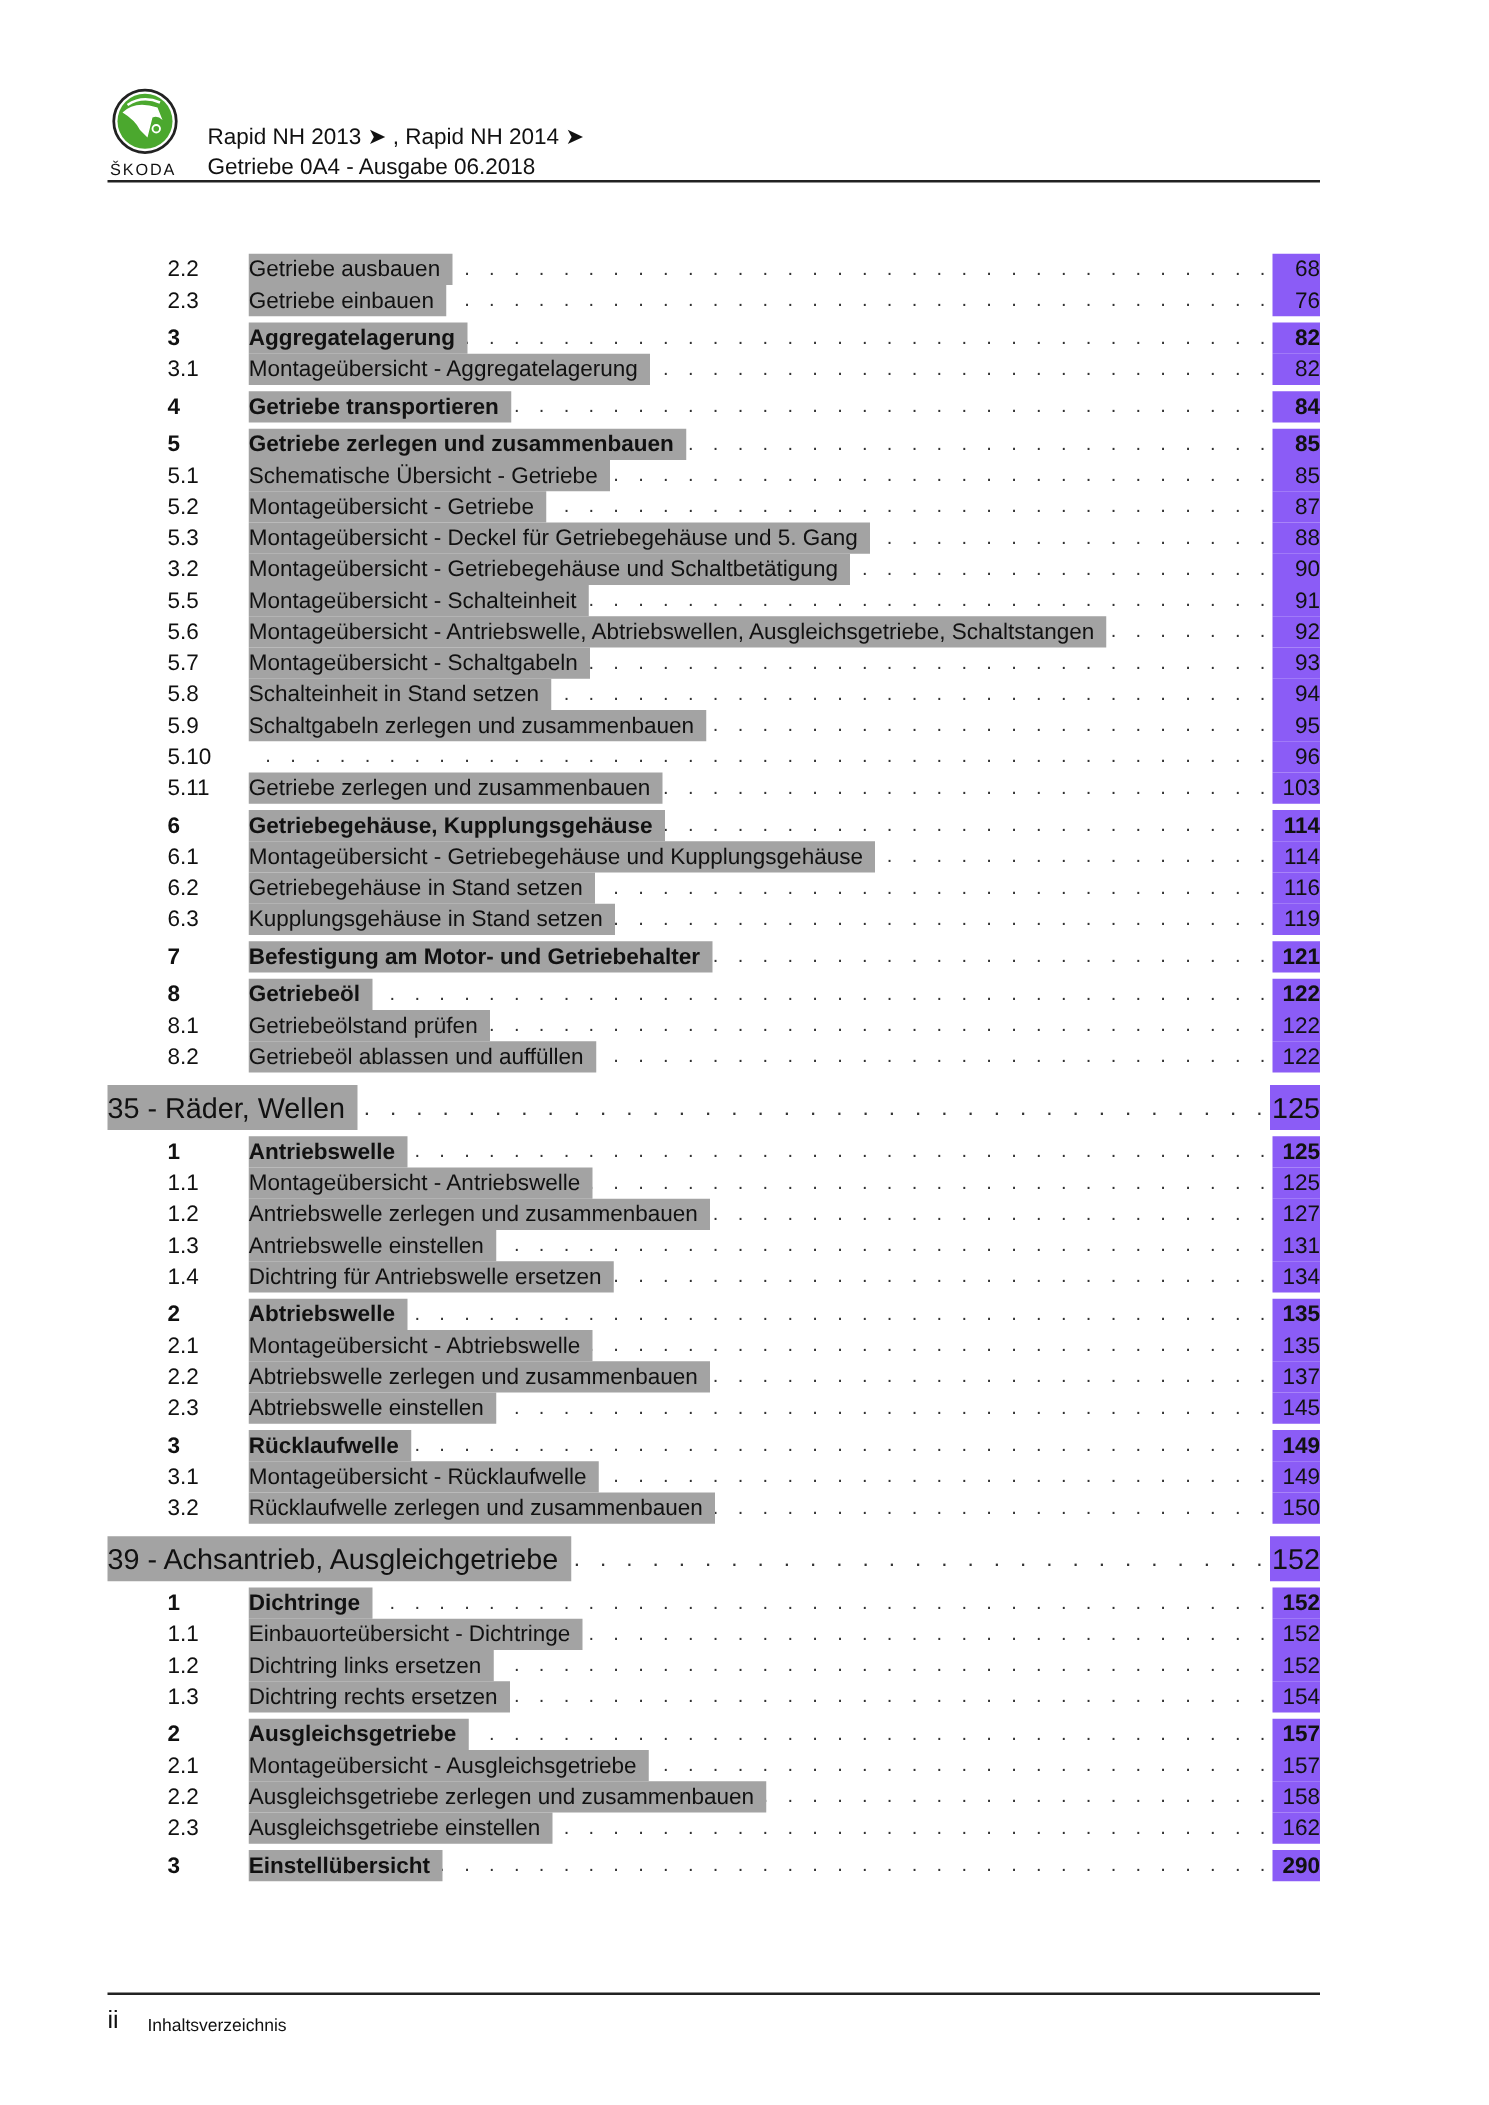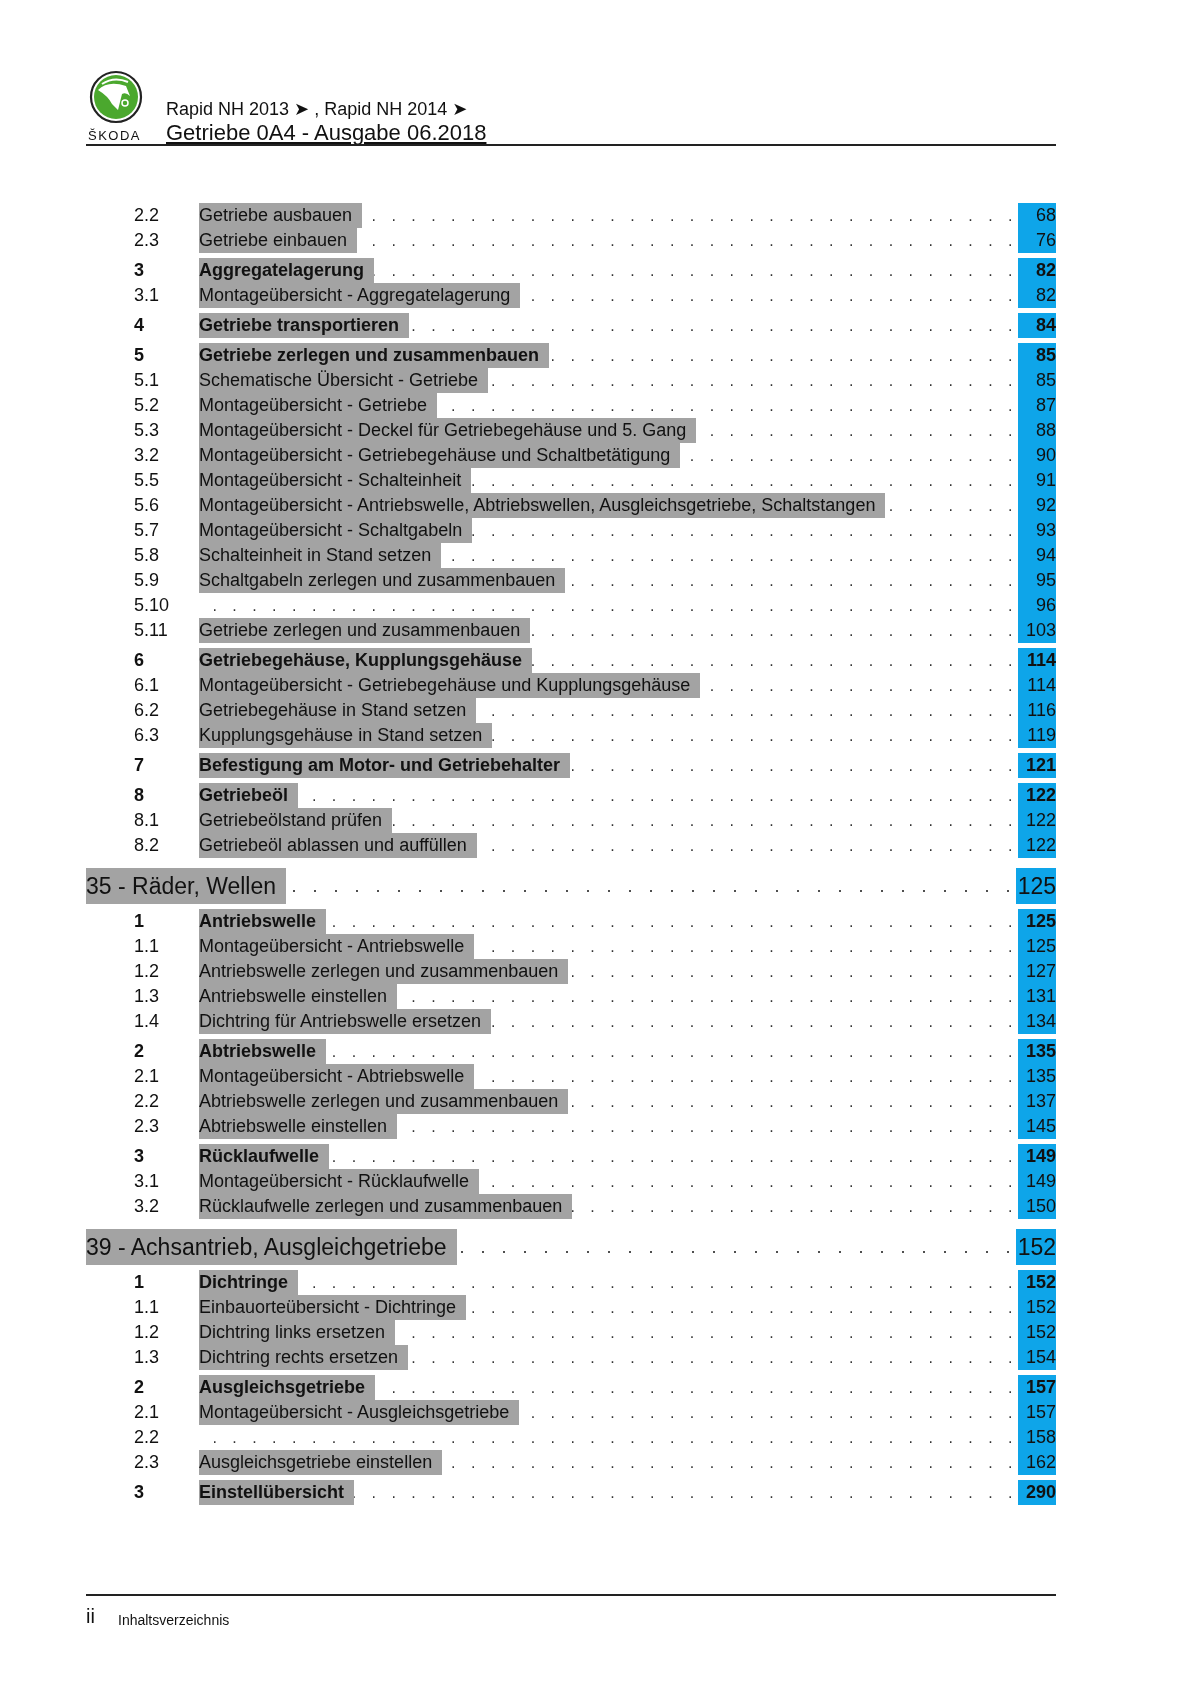--- a/index.html
+++ b/index.html
@@ -3,29 +3,29 @@
   <meta charset="utf-8">
   <style>
     html, body { margin: 0; padding: 0; background: #ffffff; }
     body { width: 1191px; height: 1684px; position: relative; overflow: hidden;
            font-family: "Liberation Sans", sans-serif; color: #111; }
     .header { position: absolute; left: 86px; top: 70px; width: 970px; height: 76px; }
     .logo { position: absolute; left: 0; top: 0; width: 68px; height: 76px; }
     .logo svg { display:block; }
     .brand { position: absolute; left: 2px; top: 58px; font-size: 13px; font-weight: normal; letter-spacing: 1.5px; color:#111; }
     .title1 { position: absolute; left: 80px; top: 28px; font-size: 18px; line-height: 22px; }
-    .title2 { position: absolute; left: 80px; top: 52px; font-size: 22px; line-height: 22px; text-decoration: underline; }
+    .title2 { position: absolute; left: 80px; top: 52px; font-size: 18px; line-height: 22px; }
     .hrule-top { position: absolute; left: 86px; top: 144px; width: 970px; height: 2px; background: #222; }
 
     .toc { position: absolute; left: 86px; top: 170px; width: 970px; margin-top: 33px; }
     .row { position: relative; height: 25px; display: flex; align-items: baseline; font-size: 18px; line-height: 25px; }
     .row .num { position: absolute; left: 48px; width: 60px; }
     .row .label { position: absolute; left: 113px; background: #a3a3a3; padding-right: 10px; white-space: nowrap; z-index: 2; }
     .row .dots { position: absolute; left: 113px; right: 38px; overflow: hidden; white-space: nowrap; color:#333; letter-spacing: 5.5px; font-size: 16px; z-index: 1; text-align: right; direction: rtl; }
-    .row .page { position: absolute; right: 0; width: 38px; text-align: right; background:#0ea5e9; z-index: 2; }
+    .row .page { position: absolute; right: 0; width: 38px; text-align: right; background:#8b5cf6; z-index: 2; }
     .row.bold .label, .row.bold .num, .row.bold .page { font-weight: bold; }
     .row.bold { margin-top: 5px; }
     .row.chapter { height: 36px; line-height: 36px; font-size: 23px; margin-top: 10px; }
     .row.chapter .label { left: 0; }
     .row.chapter .dots { left: 0; right: 40px; font-size: 18px; }
     .row.chapter .page { width: 40px; }
 
     .hrule-bottom { position: absolute; left: 86px; top: 1594px; width: 970px; height: 2px; background: #222; }
     .footer-pg { position: absolute; left: 86px; top: 1600px; font-size: 20px; line-height: 32px; }
     .footer-label { position: absolute; left: 118px; top: 1612px; font-size: 14px; }
@@ -313,20 +313,21 @@
     </div>
     <div class="row">
       <span class="num">2.1</span>
       <span class="dots">. . . . . . . . . . . . . . . . . . . . . . . . . . . . . . . . . . . . . . . . . . . . . . . . . . . . . . . . . . . . . . . . . . . . . . . . . . . . .</span>
       <span class="label">Montageübersicht - Ausgleichsgetriebe</span>
       <span class="page">157</span>
     </div>
     <div class="row">
       <span class="num">2.2</span>
       <span class="dots">. . . . . . . . . . . . . . . . . . . . . . . . . . . . . . . . . . . . . . . . . . . . . . . . . . . . . . . . . . . . . . . . . . . . . . . . . . . . .</span>
+      <span class="label">Ausgleichsgetriebe zerlegen und zusammenbauen</span>
       <span class="page">158</span>
     </div>
     <div class="row">
       <span class="num">2.3</span>
       <span class="dots">. . . . . . . . . . . . . . . . . . . . . . . . . . . . . . . . . . . . . . . . . . . . . . . . . . . . . . . . . . . . . . . . . . . . . . . . . . . . .</span>
       <span class="label">Ausgleichsgetriebe einstellen</span>
       <span class="page">162</span>
     </div>
     <div class="row bold">
       <span class="num">3</span>

